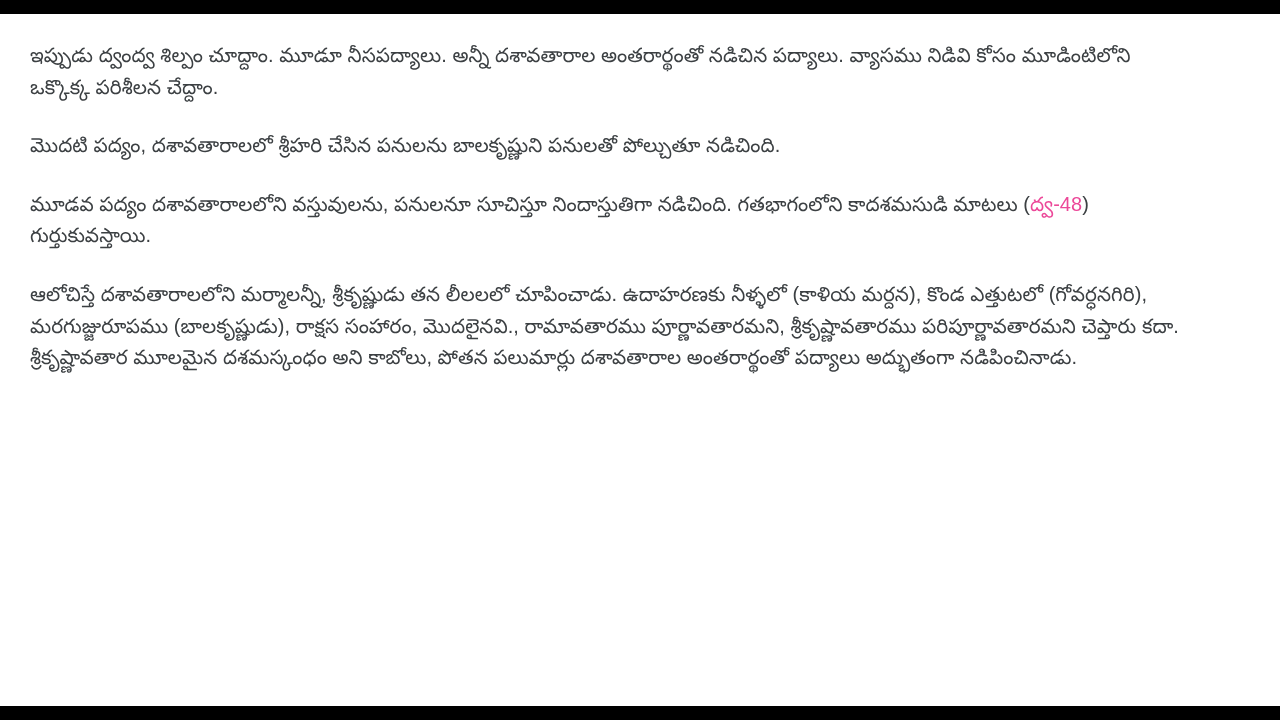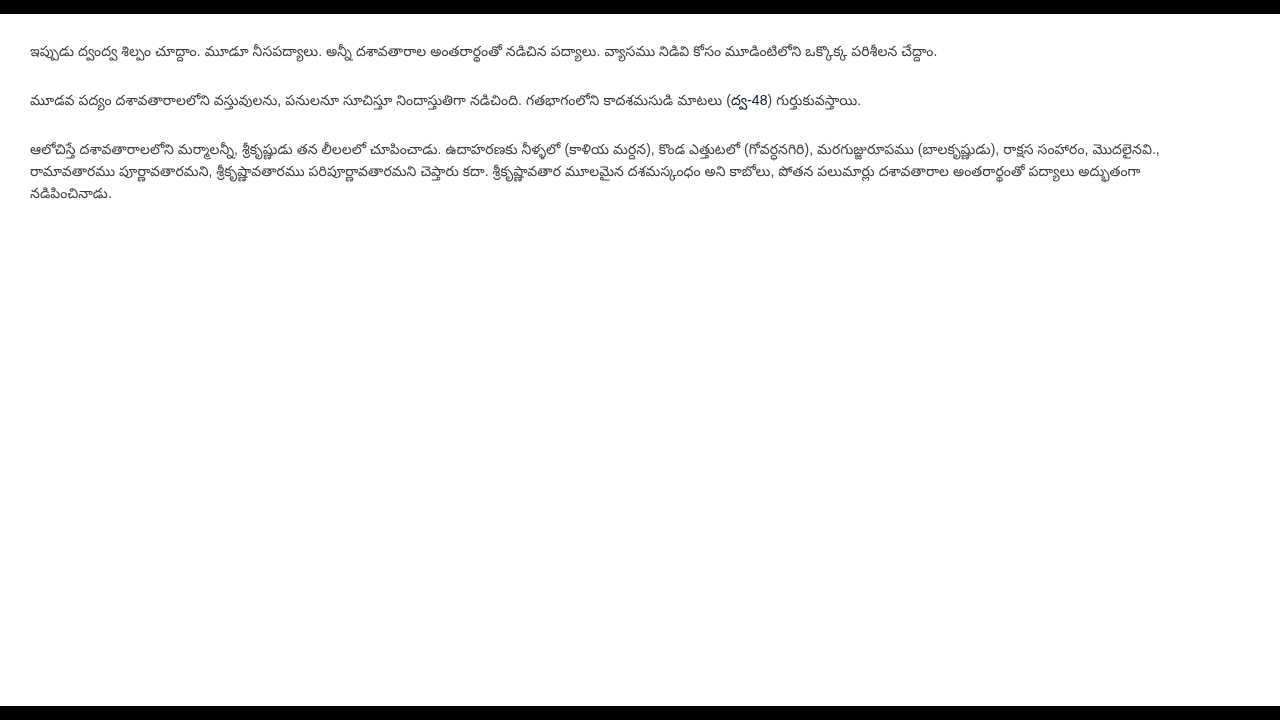--- a/index.html
+++ b/index.html
@@ -20,31 +20,31 @@
     width: 1280px;
     height: 692px;
     background: #ffffff;
     box-sizing: border-box;
   }
   .content {
     padding: 26px 96px 0 30px;
   }
   .para {
     color: #3c4043;
-    font-size: 14px;
+    font-size: 20px;
     line-height: 1.58;
     margin: 0 0 27px 0;
     font-family: "Liberation Sans", sans-serif;
     letter-spacing: 0.05px;
   }
   .para:last-child {
     margin-bottom: 12px;
   }
   a.ref {
-    color: #0f172a;
+    color: #ec4899;
     text-decoration: none;
   }
   .bar-top, .bar-bottom {
     position: absolute;
     left: 0;
     width: 1280px;
     background: #000000;
   }
   .bar-top { top: 0; height: 14px; }
   .bar-bottom { top: 706px; height: 14px; }
@@ -52,20 +52,21 @@
 </head>
 <body>
 
 <div class="bar-top"></div>
 
 <div class="page">
   <div class="content">
 
     <p class="para">ఇప్పుడు ద్వంద్వ శిల్పం చూద్దాం. మూడూ నీసపద్యాలు. అన్నీ దశావతారాల అంతరార్థంతో నడిచిన పద్యాలు.  వ్యాసము నిడివి కోసం మూడింటిలోని ఒక్కొక్క పరిశీలన చేద్దాం.</p>
 
+    <p class="para">మొదటి పద్యం, దశావతారాలలో శ్రీహరి చేసిన పనులను బాలకృష్ణుని పనులతో పోల్చుతూ నడిచింది.</p>
 
 
     <p class="para"><span>మూడవ పద్యం దశావతారాలలోని వస్తువులను, పనులనూ సూచిస్తూ నిందాస్తుతిగా నడిచింది. గతభాగంలోని కాదశమసుడి మాటలు (</span><a class="ref" href="#">ద్వ-48</a><span>) గుర్తుకువస్తాయి.</span></p>
 
     <p class="para">ఆలోచిస్తే దశావతారాలలోని మర్మాలన్నీ, శ్రీకృష్ణుడు తన లీలలలో చూపించాడు. ఉదాహరణకు నీళ్ళలో (కాళియ మర్దన), కొండ ఎత్తుటలో (గోవర్ధనగిరి), మరగుజ్జురూపము (బాలకృష్ణుడు), రాక్షస సంహారం, మొదలైనవి., రామావతారము పూర్ణావతారమని, శ్రీకృష్ణావతారము పరిపూర్ణావతారమని చెప్తారు కదా. శ్రీకృష్ణావతార మూలమైన దశమస్కంధం అని కాబోలు, పోతన పలుమార్లు దశావతారాల అంతరార్థంతో పద్యాలు అద్భుతంగా నడిపించినాడు.</p>
 
   </div>
 </div>
 
 <div class="bar-bottom"></div>

